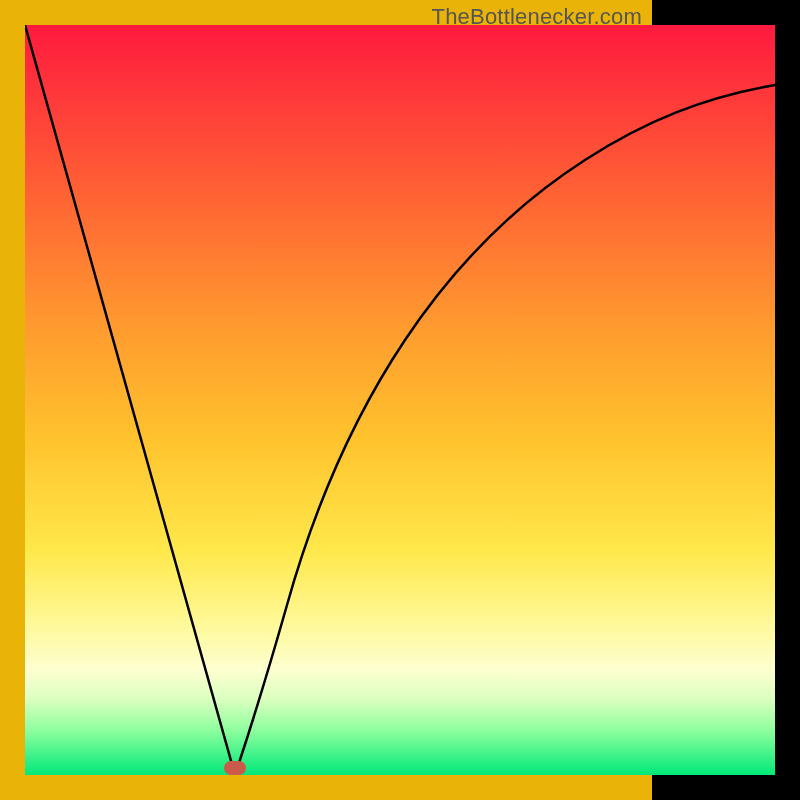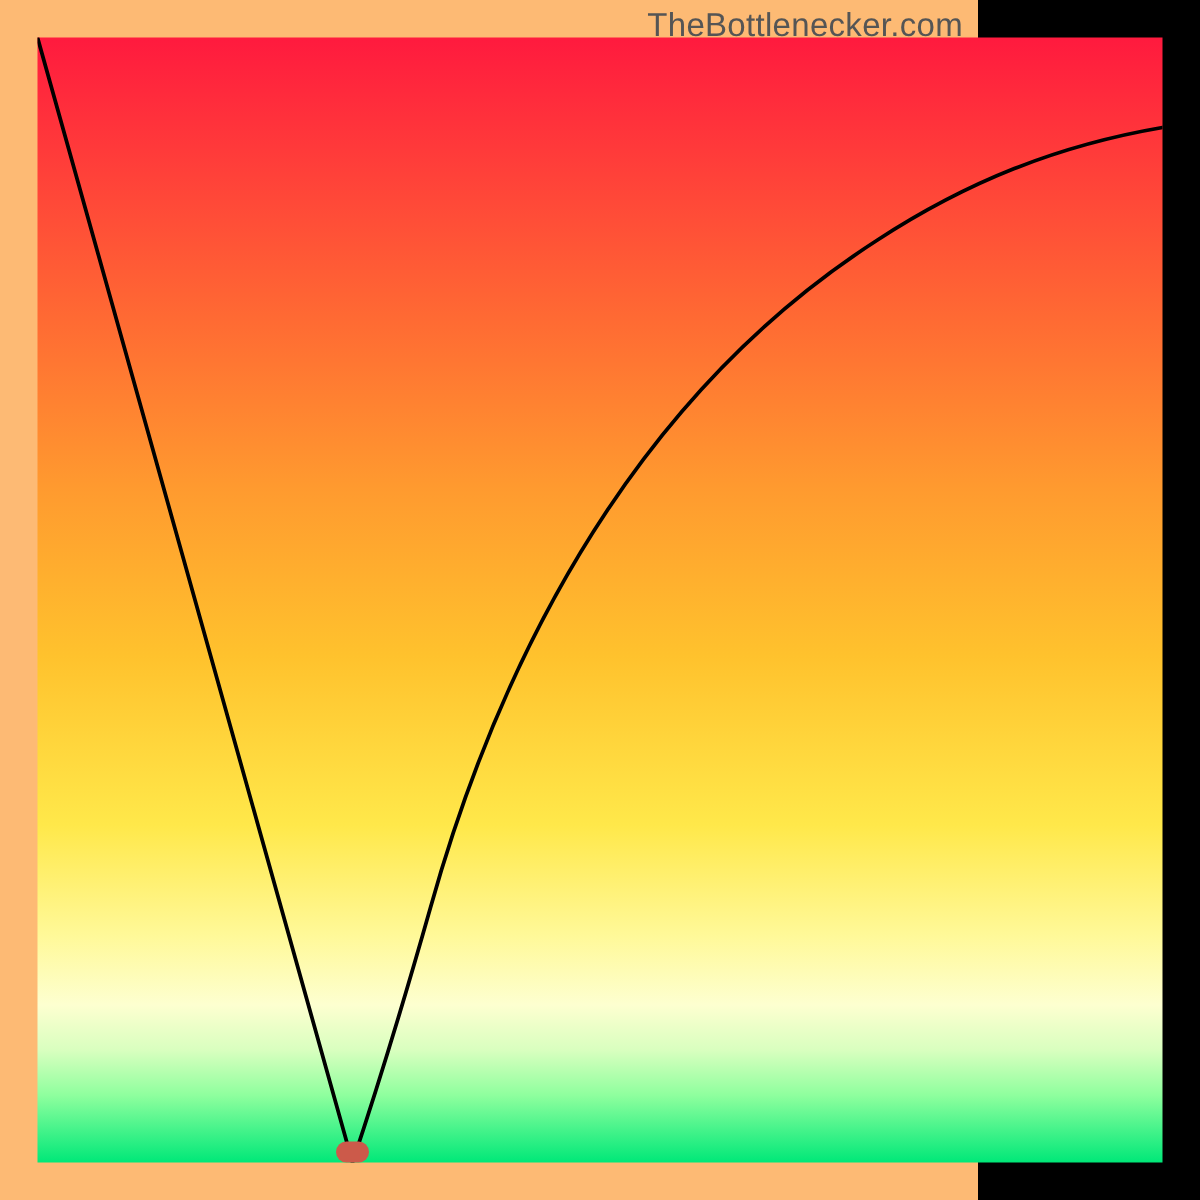--- a/index.html
+++ b/index.html
@@ -8,21 +8,21 @@
     width: 800px;
     height: 800px;
     background: #000;
     overflow: hidden;
     font-family: Arial, Helvetica, sans-serif;
   }
   .frame {
     position: relative;
     width: 652px;
     height: 800px;
-    background: #fdba74;
+    background: #eab308;
   }
   .plot-area {
     position: absolute;
     left: 25px;
     top: 25px;
     width: 750px;
     height: 750px;
     background: linear-gradient(to bottom,
       #ff1a3e 0%,
       #ff3a3a 10%,

